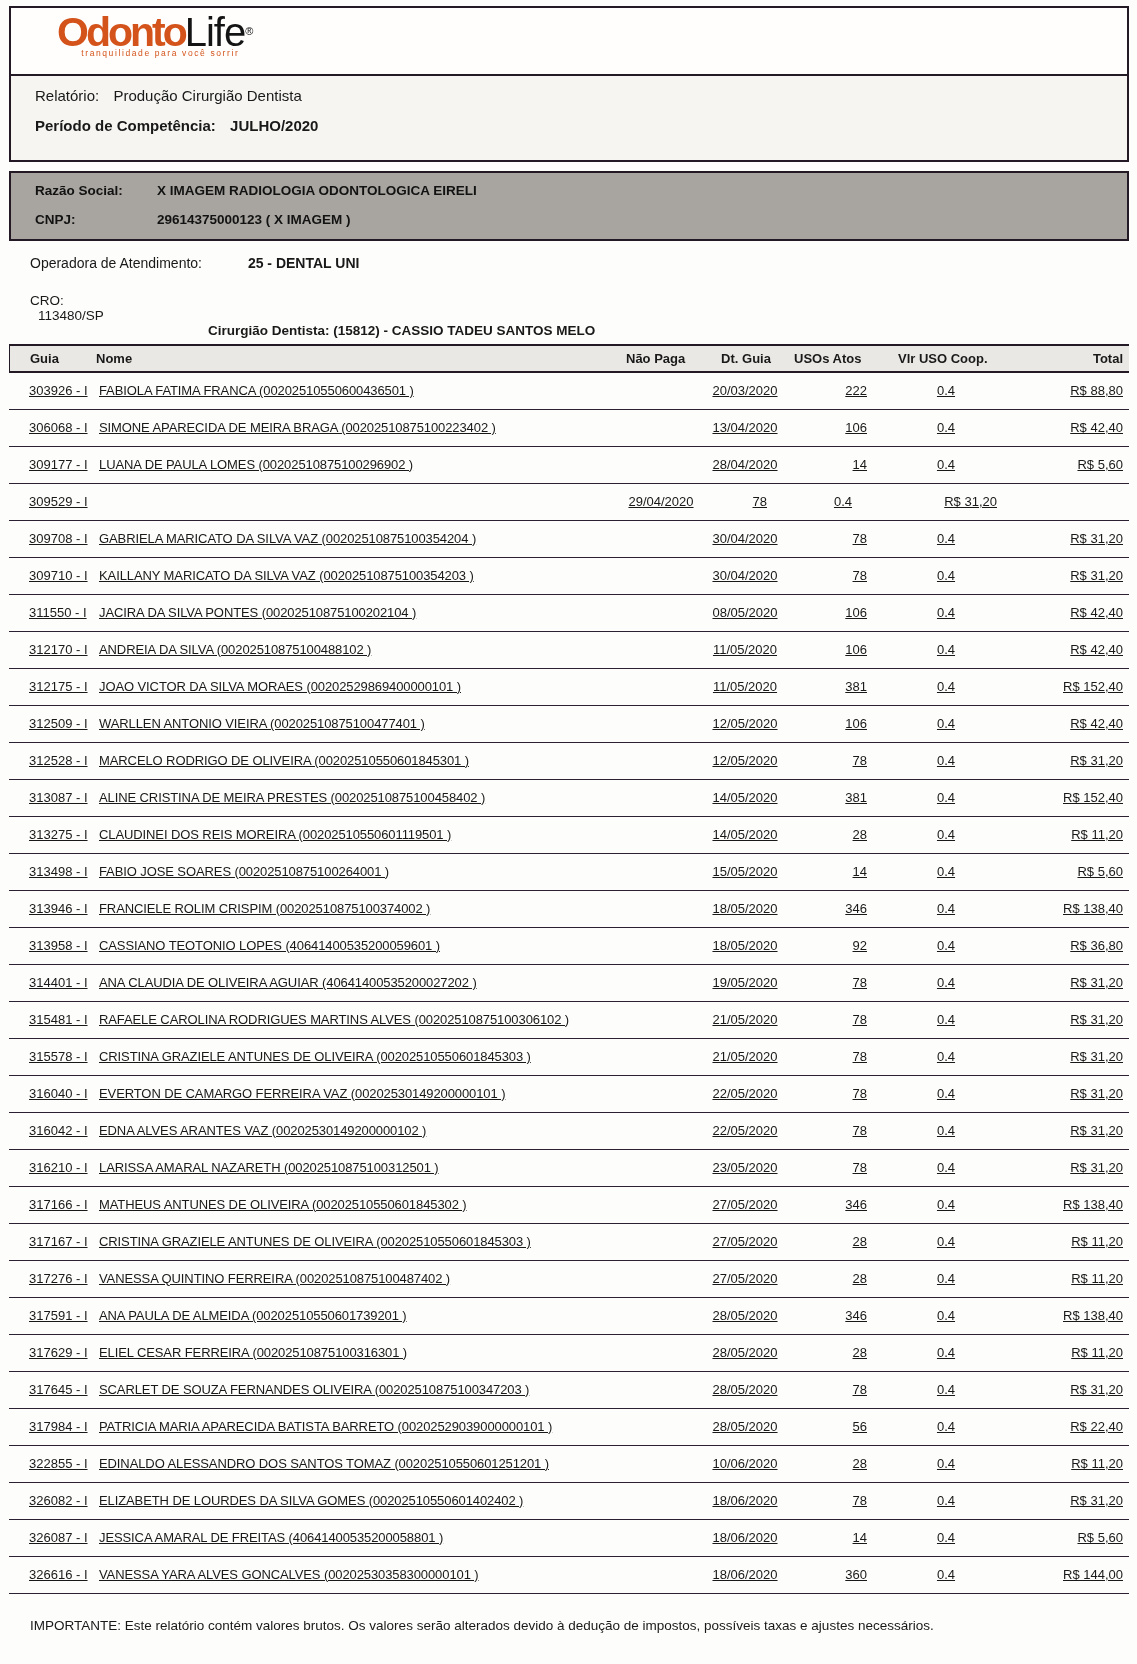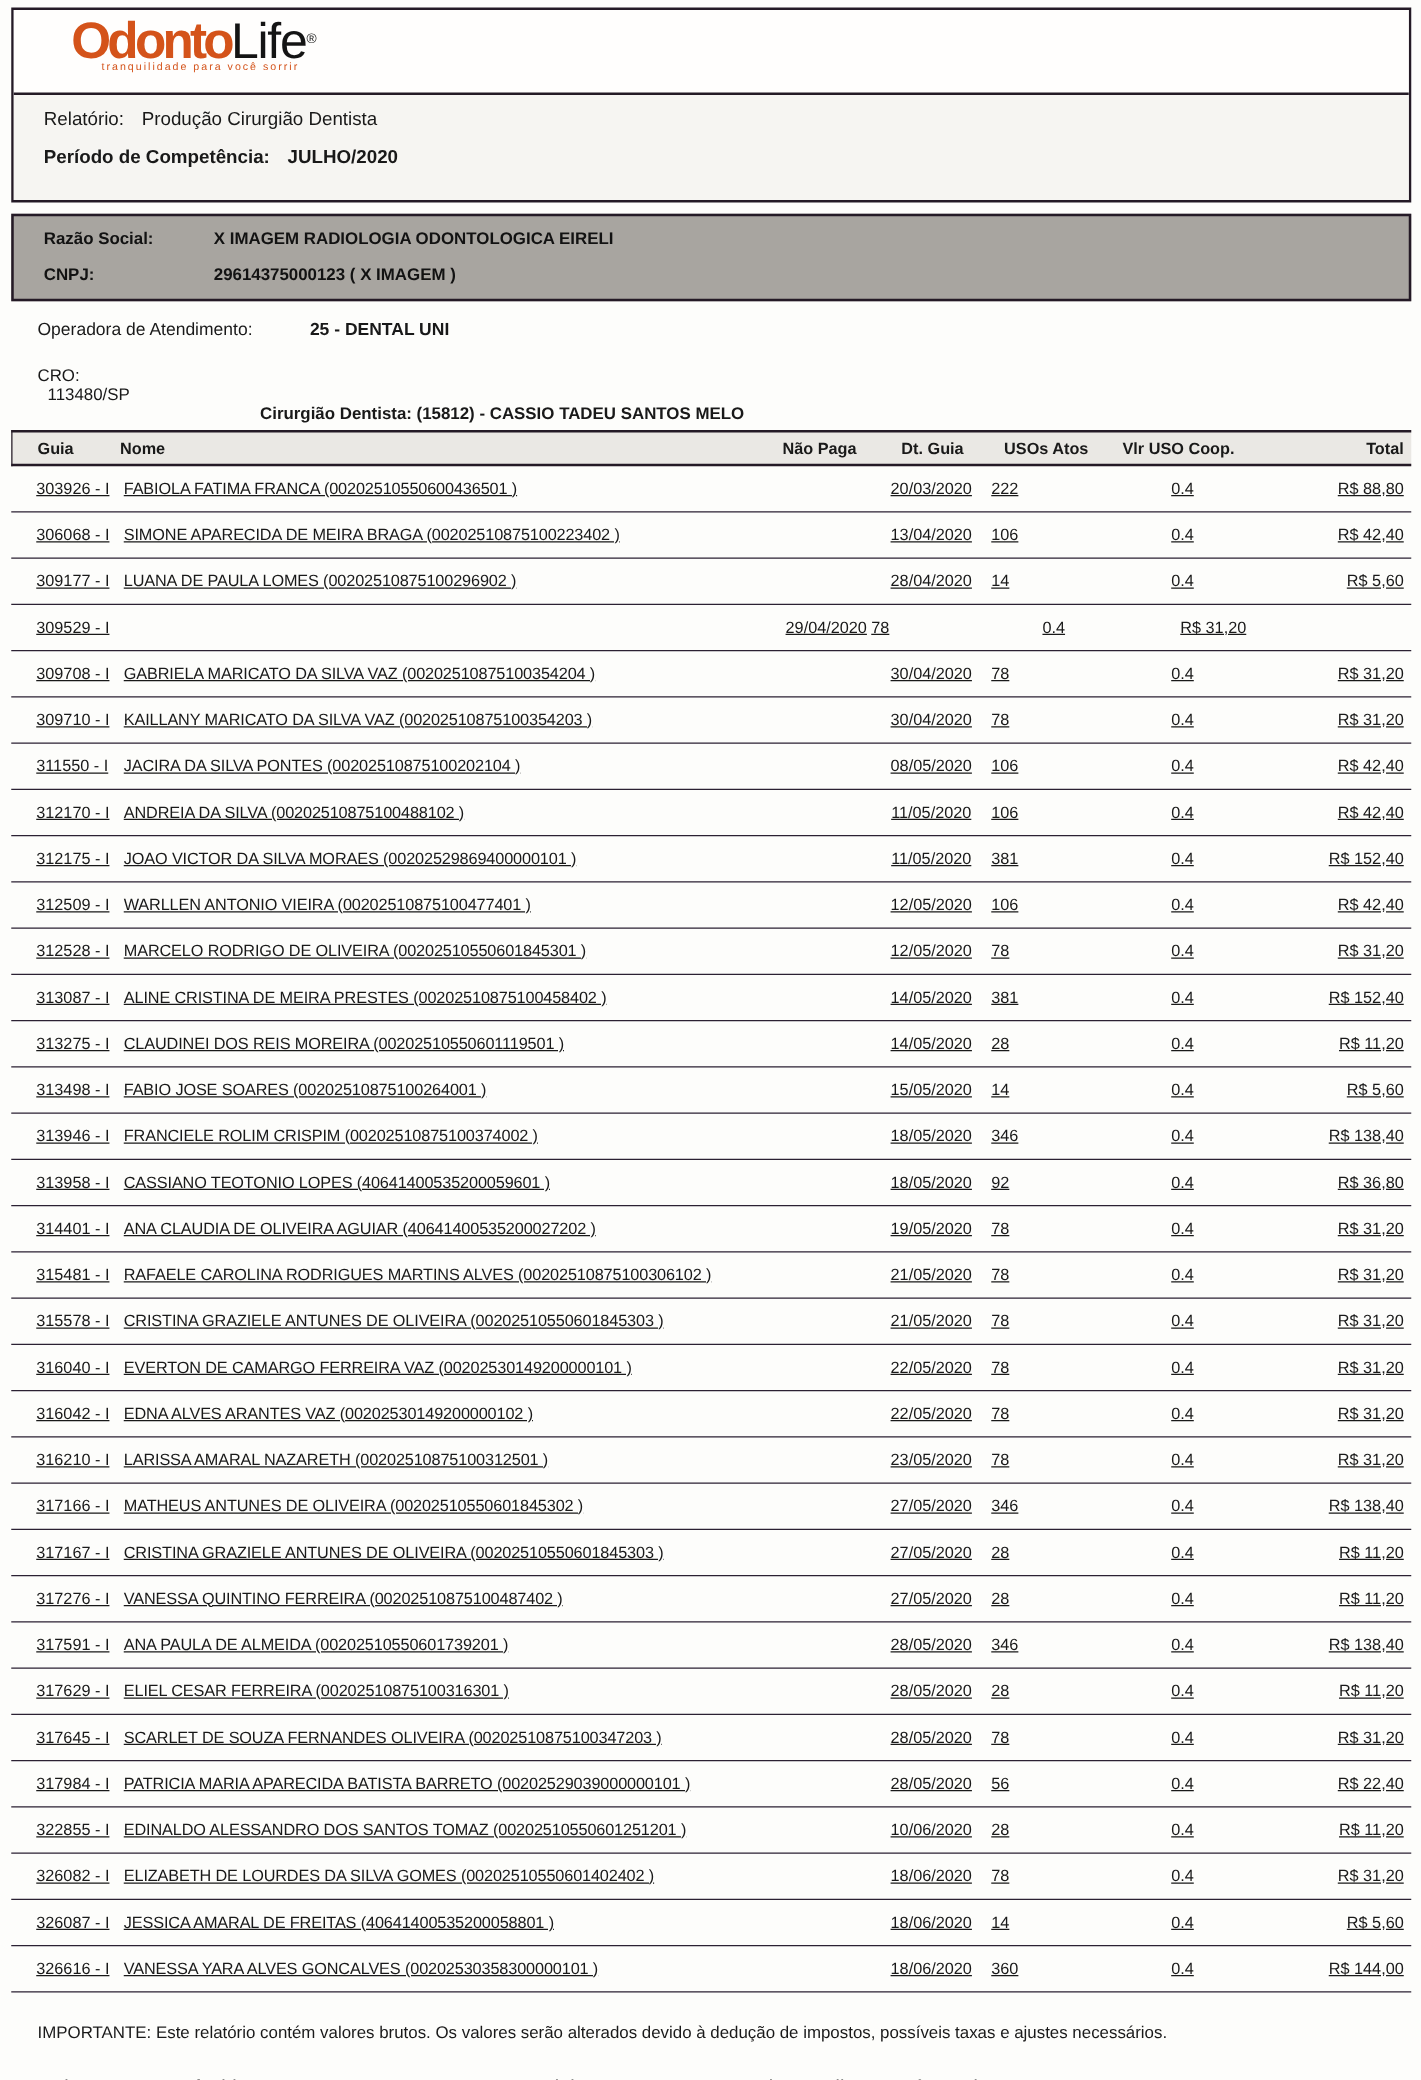--- a/index.html
+++ b/index.html
@@ -50,21 +50,21 @@
   .report-line .lbl{display:inline-block;}
   .report-line .val{display:inline-block;margin-left:10px;}
 
   .gray-box{
     margin-top:9px;
     border:2px solid #241a26;
     background:#a8a5a0;
     padding:10px 0 12px 24px;
     font-size:13.5px;font-weight:700;color:#121212;
   }
-  .gray-line{margin:0 0 14px 0;display:flex;gap:14px;}
+  .gray-line{margin:0 0 14px 0;display:flex;}
   .gray-line:last-child{margin-bottom:0;}
   .gray-line .lbl{width:112px;}
   .gray-line .val{margin-left:10px;}
 
   
   .operadora-line{
     padding:14px 0 0 21px;font-size:14px;
   }
   .operadora-line .val{font-weight:700;margin-left:42px;}
   .cro-line{
@@ -83,39 +83,39 @@
     background:#eae8e4;
     border-top:2px solid #241a26;
     border-bottom:2px solid #241a26;
     border-left:1.5px solid #241a26;
     font-size:13px;font-weight:600;
     padding:5px 4px 5px 20px;
     align-items:center;
   }
   .thead .h-naopaga{text-align:left;}
   .thead .h-dt{text-align:center;}
-  .thead .h-usos{text-align:center;padding-right:14px;}
+  .thead .h-usos{text-align:left;padding-right:14px;}
   .thead .h-vlr{text-align:left;padding-left:4px;}
   .thead .h-total{text-align:right;padding-right:2px;}
 
   .trow{
     display:grid;
     grid-template-columns:66px 530px 72px 96px 100px 106px 1fr;
     align-items:center;
     min-height:34px;
     border-bottom:1.6px solid #2b2133;
     font-size:13px;
     padding:1px 4px 1px 20px;
     text-decoration:underline;
   }
   .trow .c{line-height:1.15;}
   .c.guia{white-space:nowrap;}
   .c.nome{padding-left:4px;letter-spacing:-0.1px;}
   .c.dt{text-align:center;}
-  .c.usos{padding-right:26px;}
+  .c.usos{text-align:right;padding-right:26px;}
   .c.vlr{text-align:center;}
   .c.total{text-align:right;padding-right:2px;}
 
   
   .importante{
     padding:8px 10px 0 21px;
     font-size:13.5px;line-height:1.55;
     max-width:1100px;
   }
   .legend{

